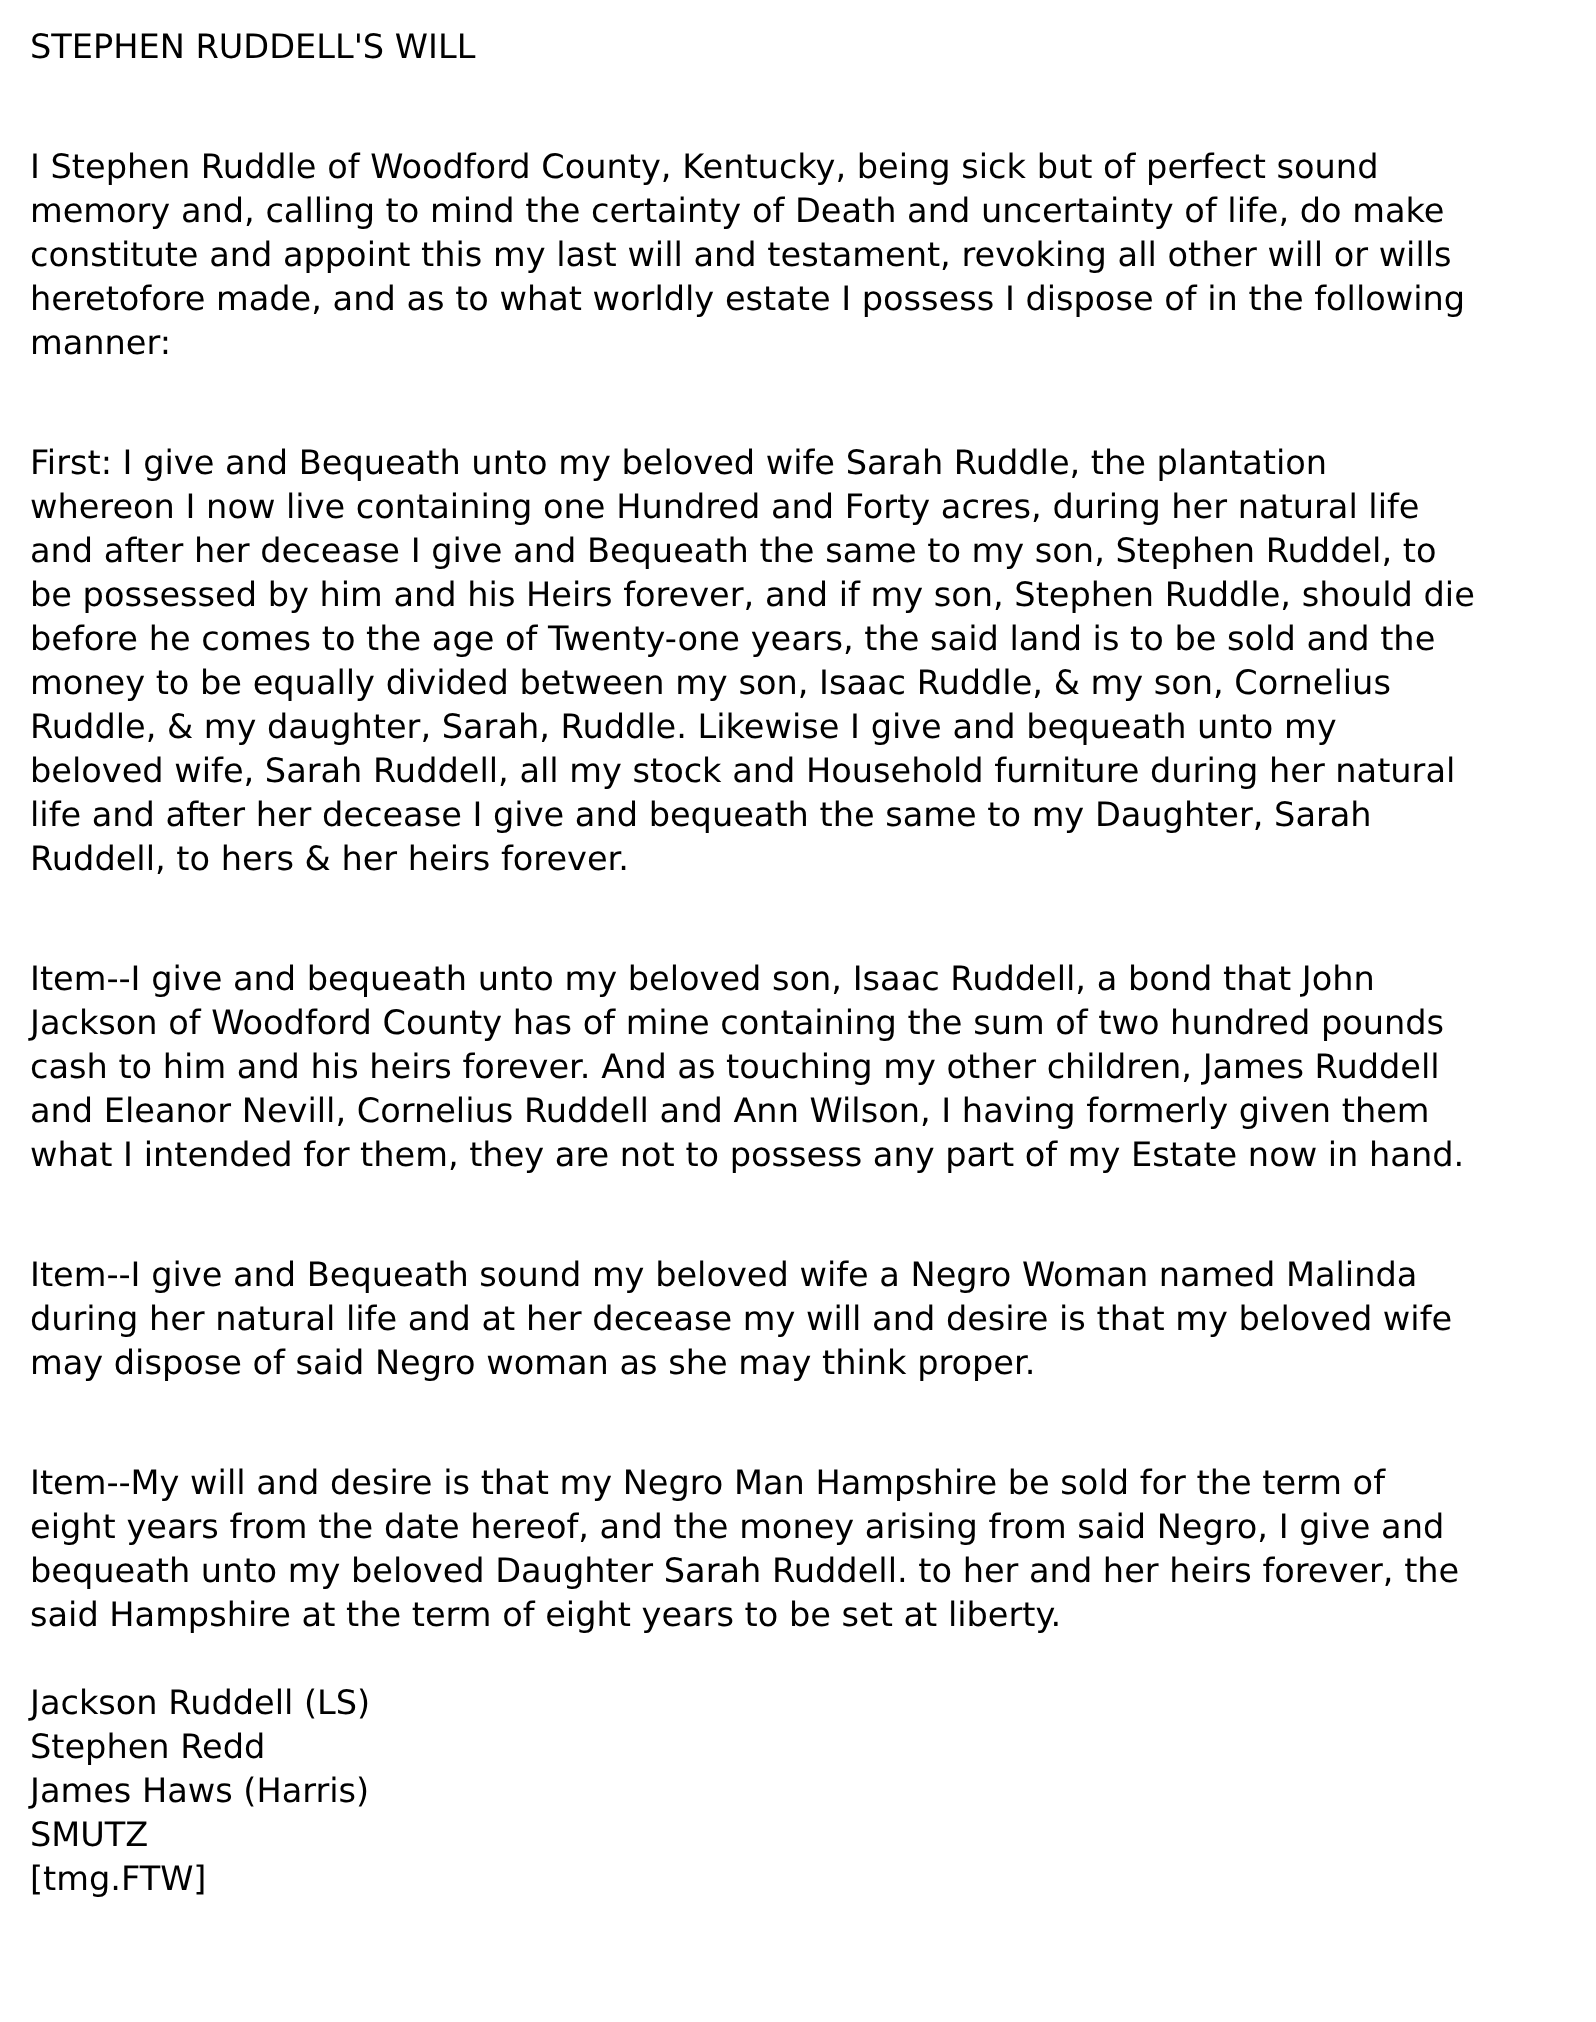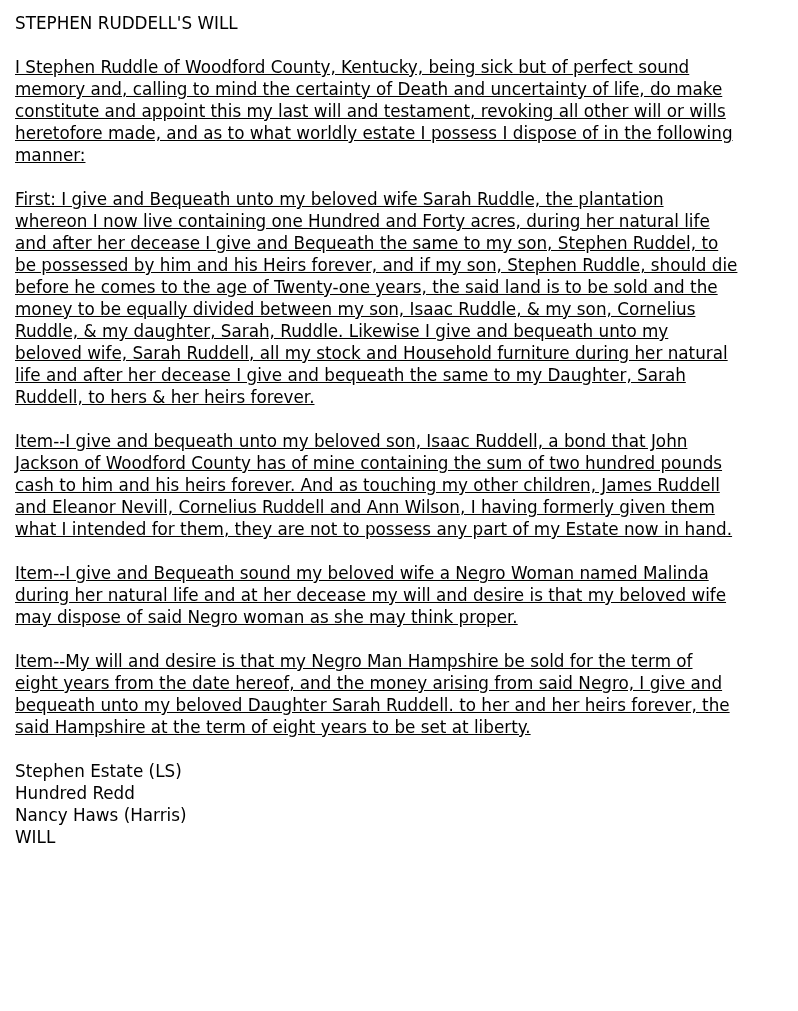--- a/index.html
+++ b/index.html
@@ -21,23 +21,22 @@
     color: #000000;
   }
   .doc-title {
     margin: 0;
     font-weight: normal;
     font-size: 16.8px;
     line-height: 22px;
     white-space: pre;
   }
   .doc-paragraph {
-    margin: 22px 0 0 0;
+    margin: 38px 0 0 0;
     white-space: pre;
-    text-decoration: underline;
   }
   .signature-block {
     margin: 22px 0 0 0;
   }
   .signature-line {
     white-space: pre;
     line-height: 22px;
   }
 </style>
 </head>
@@ -73,18 +72,19 @@
 during her natural life and at her decease my will and desire is that my beloved wife
 may dispose of said Negro woman as she may think proper.</p>
 
   <p class="doc-paragraph">Item--My will and desire is that my Negro Man Hampshire be sold for the term of
 eight years from the date hereof, and the money arising from said Negro, I give and
 bequeath unto my beloved Daughter Sarah Ruddell. to her and her heirs forever, the
 said Hampshire at the term of eight years to be set at liberty.</p>
 
 
   <div class="signature-block">
-    <div class="signature-line">Stephen Estate (LS)</div>
-    <div class="signature-line">Hundred Redd</div>
-    <div class="signature-line">Nancy Haws (Harris)</div>
-    <div class="signature-line">WILL</div>
+    <div class="signature-line">Jackson Ruddell (LS)</div>
+    <div class="signature-line">Stephen Redd</div>
+    <div class="signature-line">James Haws (Harris)</div>
+    <div class="signature-line">SMUTZ</div>
+    <div class="signature-line">[tmg.FTW]</div>
   </div>
 </div>
 
 </body></html>

